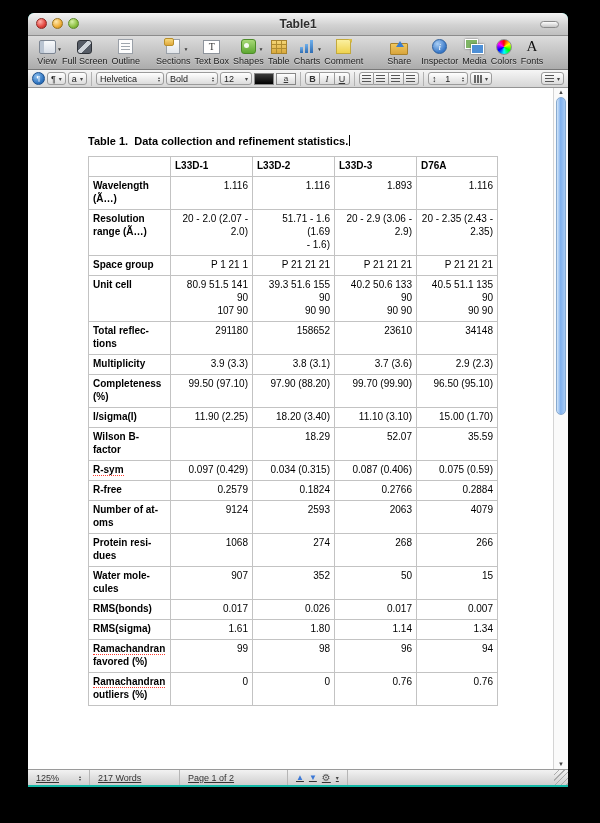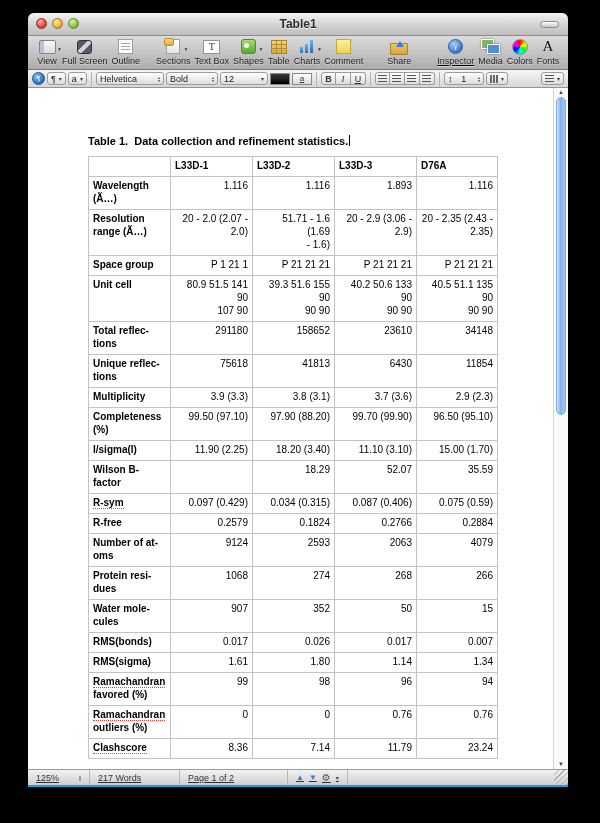--- a/index.html
+++ b/index.html
@@ -1,21 +1,21 @@
 <!DOCTYPE html>
 <html><head>
 <meta charset="utf-8">
 <style>
   html,body{margin:0;padding:0;}
   body{width:600px;height:823px;background:#000;position:relative;overflow:hidden;
        font-family:"Liberation Sans",sans-serif;-webkit-font-smoothing:antialiased;}
 
   
   .window{position:absolute;left:28px;top:13px;width:540px;height:774px;
-          border-radius:6px 6px 0 0;overflow:hidden;background:#0ea5e9;
+          border-radius:6px 6px 0 0;overflow:hidden;background:#14b8a6;
           box-shadow:0 12px 30px rgba(0,0,0,.65);}
 
   
   .titlebar{height:22px;background:linear-gradient(#f4f4f4,#d2d2d2 55%,#bfbfbf);
             border-bottom:1px solid #8c8c8c;position:relative;}
   .traffic{position:absolute;left:8px;top:5px;display:flex;gap:5px;}
   .light{width:11px;height:11px;border-radius:50%;box-sizing:border-box;}
   .light.red{background:radial-gradient(circle at 35% 30%,#ffb4ad,#e2453e 60%,#9c2b26);border:1px solid #8e2a25;}
   .light.yellow{background:radial-gradient(circle at 35% 30%,#ffe9b0,#f0ad36 60%,#a8751f);border:1px solid #99731f;}
   .light.green{background:radial-gradient(circle at 35% 30%,#d8f0a8,#8cc041 60%,#5d8c27);border:1px solid #5f8a2c;}
@@ -23,21 +23,21 @@
              color:#2e2e2e;text-shadow:0 1px 0 rgba(255,255,255,.7);font-weight:bold;}
   .pill{position:absolute;right:9px;top:8px;width:19px;height:7px;border-radius:4px;
         background:linear-gradient(#fdfdfd,#c6c6c6);border:1px solid #8a8a8a;box-sizing:border-box;}
 
   
   .toolbar{height:34px;background:linear-gradient(#dcdcdc,#acacac);border-bottom:1px solid #787878;
            display:flex;align-items:flex-start;padding:2px 6px 0;box-sizing:border-box;}
   .tb-item{display:flex;flex-direction:column;align-items:center;padding:0 2px;cursor:default;}
   .tb-item:nth-child(4){margin-left:12px;}
   .tb-item:nth-child(10){margin-left:20px;}
-  .tb-item:nth-child(11){margin-left:22px;text-decoration:underline;}
+  .tb-item:nth-child(11){margin-left:6px;}
   .tb-label{font-size:9px;color:#1e1e1e;margin-top:1px;white-space:nowrap;text-shadow:0 1px 0 rgba(255,255,255,.45);}
   .tb-ico{width:22px;height:17px;position:relative;display:flex;align-items:center;justify-content:center;}
   .tb-arrow{display:none;position:absolute;right:-4px;bottom:0;}
   .tb-arrow::before{content:"▼";font-size:5px;color:#3c3c3c;}
   .tb-item.has-arrow .tb-arrow{display:block;}
 
   .tb-ico[data-name="view-icon"]::before{content:"";width:15px;height:12px;border:1px solid #7c8592;border-radius:2px;
       background:linear-gradient(#f8fafc,#d7dde6);box-shadow:inset 4px 0 0 #b9c4d2;}
   .tb-ico[data-name="full-screen-icon"]::before{content:"";width:13px;height:12px;border-radius:3px;
       background:linear-gradient(135deg,#565c66 0 38%,#cfd4da 38% 62%,#565c66 62%);border:1px solid #2e3238;}
@@ -237,21 +237,21 @@
     <span class="fb-btn dda" data-name="character-style-dropdown">
         <span>a</span>
       </span>
     <span class="fb-div" data-name="divider"></span>
     <span class="fb-btn stp" style="width:68px" data-name="font-family-select">
         <span>Helvetica</span>
       </span>
     <span class="fb-btn stp" style="width:52px" data-name="typeface-select">
         <span>Bold</span>
       </span>
-    <span class="fb-btn dda" style="width:48px" data-name="font-size-select">
+    <span class="fb-btn dda" style="width:32px" data-name="font-size-select">
         <span>12</span>
       </span>
     <span class="well black" data-name="text-color-well"></span>
     <span class="well textbg" data-name="text-background-well">
         <span>a</span>
       </span>
     <span class="fb-div" data-name="divider"></span>
     <span class="seg-group" data-name="style-buttons">
       <span class="seg" style="font-weight:bold" data-name="bold-button">B</span>
       <span class="seg" style="font-style:italic;font-family:'Liberation Serif',serif" data-name="italic-button">I</span>
@@ -346,28 +346,20 @@
     </tr>
           <tr data-name="table-row">
       <td class="lbl" data-name="row-label">Total reflec-
 tions</td>
       <td class="val" data-name="row-value">291180</td>
       <td class="val" data-name="row-value">158652</td>
       <td class="val" data-name="row-value">23610</td>
       <td class="val" data-name="row-value">34148</td>
     </tr>
           <tr data-name="table-row">
-      <td class="lbl" data-name="row-label">Unique reflec-
-tions</td>
-      <td class="val" data-name="row-value">75618</td>
-      <td class="val" data-name="row-value">41813</td>
-      <td class="val" data-name="row-value">6430</td>
-      <td class="val" data-name="row-value">11854</td>
-    </tr>
-          <tr data-name="table-row">
       <td class="lbl" data-name="row-label">Multiplicity</td>
       <td class="val" data-name="row-value">3.9 (3.3)</td>
       <td class="val" data-name="row-value">3.8 (3.1)</td>
       <td class="val" data-name="row-value">3.7 (3.6)</td>
       <td class="val" data-name="row-value">2.9 (2.3)</td>
     </tr>
           <tr data-name="table-row">
       <td class="lbl" data-name="row-label">Completeness
 (%)</td>
       <td class="val" data-name="row-value">99.50 (97.10)</td>
@@ -451,27 +443,20 @@
       <td class="val" data-name="row-value">94</td>
     </tr>
           <tr data-name="table-row">
       <td class="lbl" data-name="row-label"><span class="misspell">Ramachandran</span>
 outliers (%)</td>
       <td class="val" data-name="row-value">0</td>
       <td class="val" data-name="row-value">0</td>
       <td class="val" data-name="row-value">0.76</td>
       <td class="val" data-name="row-value">0.76</td>
     </tr>
-          <tr data-name="table-row">
-      <td class="lbl" data-name="row-label"><span class="misspell">Clashscore</span></td>
-      <td class="val" data-name="row-value">8.36</td>
-      <td class="val" data-name="row-value">7.14</td>
-      <td class="val" data-name="row-value">11.79</td>
-      <td class="val" data-name="row-value">23.24</td>
-    </tr>
         </tbody>
     </table>
 
     <div class="scrollbar" data-name="vertical-scrollbar">
       <div class="sb-up" data-name="scroll-up-icon">▲</div>
       <div class="sb-thumb" data-name="scrollbar-thumb"></div>
       <div class="sb-down" data-name="scroll-down-icon">▼</div>
     </div>
   </div>
 

